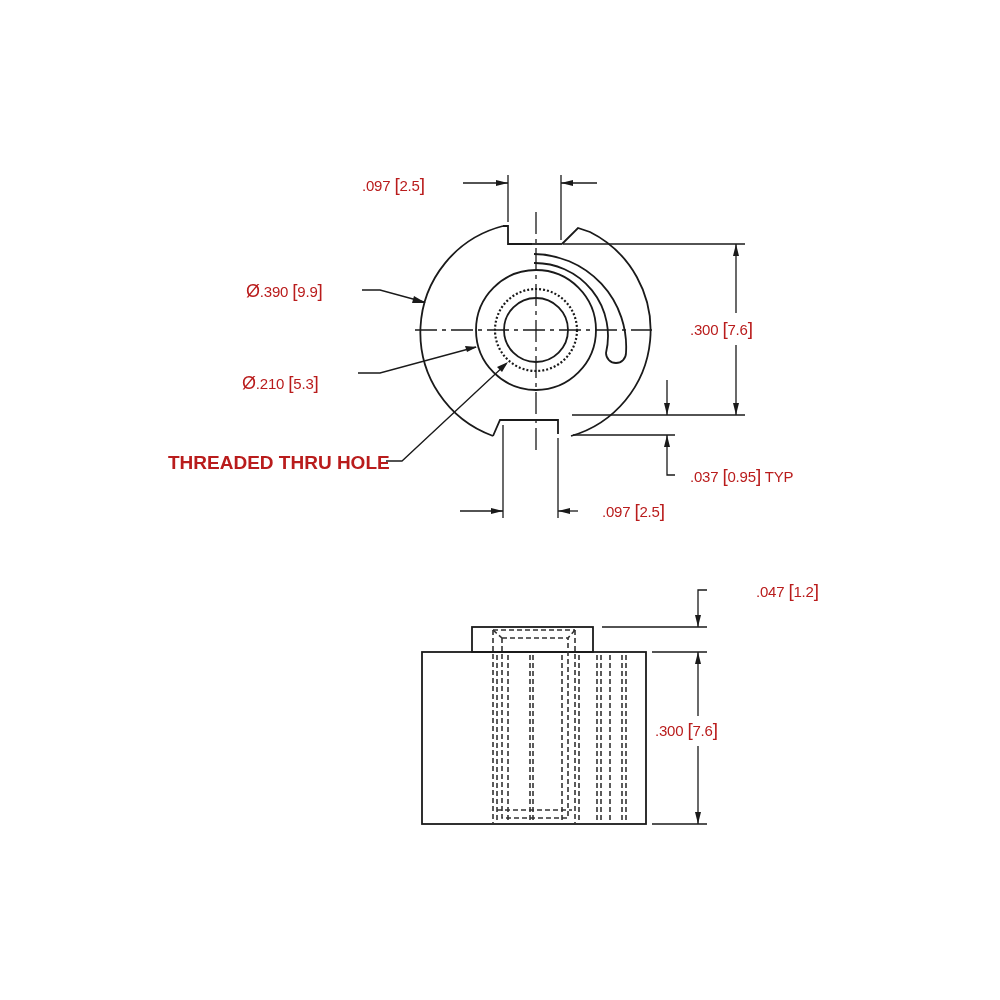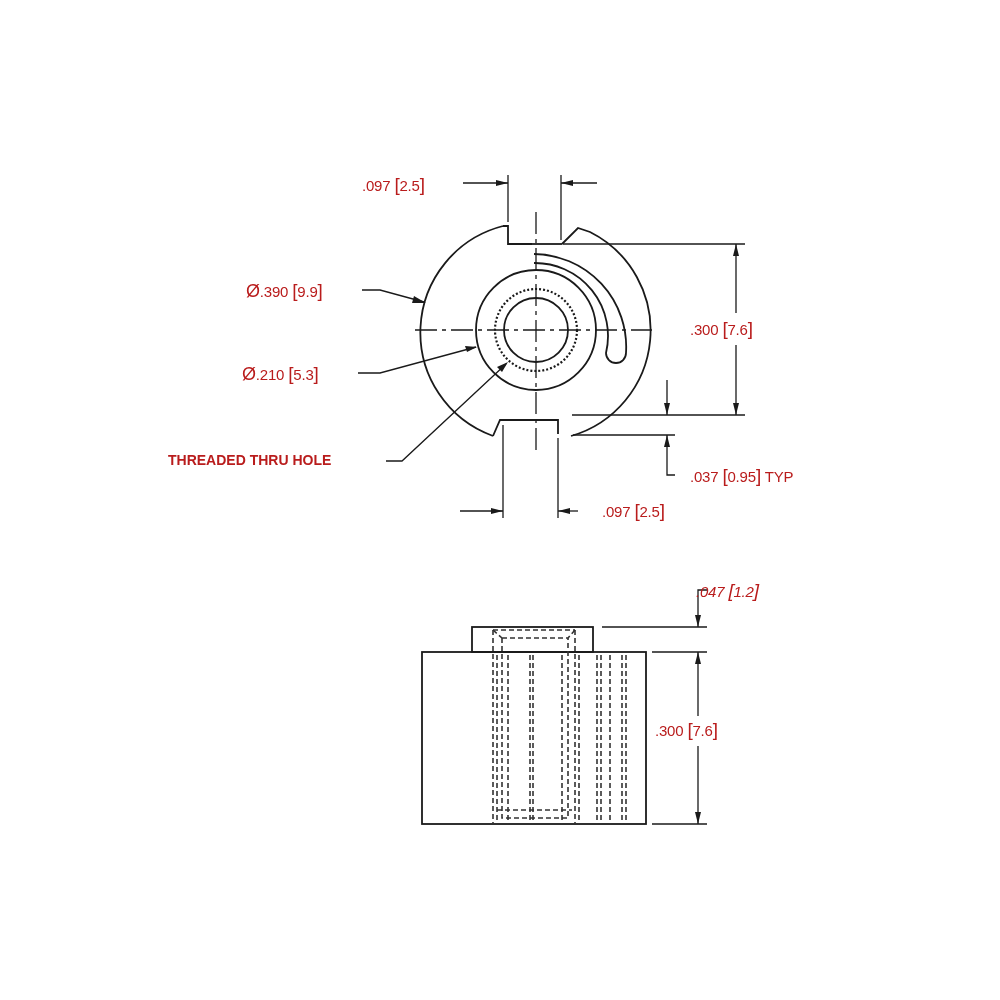--- a/index.html
+++ b/index.html
@@ -5,21 +5,21 @@
     html, body { margin: 0; padding: 0; background: #ffffff; }
     body { width: 1000px; height: 1000px; position: relative; overflow: hidden; font-family: "Liberation Sans", sans-serif; }
     #drawing { position: absolute; left: 0; top: 0; width: 1000px; height: 1000px; }
     .ln { stroke: #1a1a1a; stroke-width: 1.8; fill: none; }
     .thin { stroke: #1a1a1a; stroke-width: 1.3; fill: none; }
     .center { stroke: #1a1a1a; stroke-width: 1.3; fill: none; stroke-dasharray: 22 5 4 5; }
     .hidden { stroke: #333333; stroke-width: 1.6; fill: none; stroke-dasharray: 5 3; }
     .thread { stroke: #1a1a1a; stroke-width: 2.2; fill: none; stroke-dasharray: 2 2; }
     .arrow { fill: #1a1a1a; stroke: none; }
     .label { position: absolute; font-size: 15px; color: #b91c1c; white-space: nowrap; letter-spacing: -0.2px; }
-    .label.bold { font-weight: bold; font-size: 14px; letter-spacing: 0; }
+    .label.bold { font-weight: bold; font-size: 19px; letter-spacing: 0; }
     .br { font-size: 19px; font-weight: normal; }
   </style>
 </head>
 <body>
 
 <svg id="drawing" viewBox="0 0 1000 1000" xmlns="http://www.w3.org/2000/svg">
 
   <g>
 
     <path class="ln" d="M 503,226 L 508,226 L 508,244 L 532,244
@@ -109,21 +109,21 @@
 <div class="label" style="left:362px; top:174px;">
   <span>.097</span>
   <span class="br">[</span><span>2.5</span><span class="br">]</span>
 </div>
 
 <div class="label" style="left:246px; top:280px;">
   <span style="font-size:18px;">Ø</span><span>.390</span>
   <span class="br">[</span><span>9.9</span><span class="br">]</span>
 </div>
 
-<div class="label" style="left:242px; top:363px;">
+<div class="label" style="left:242px; top:372px;">
   <span style="font-size:18px;">Ø</span><span>.210</span>
   <span class="br">[</span><span>5.3</span><span class="br">]</span>
 </div>
 
 <div class="label" style="left:690px; top:318px;">
   <span>.300</span>
   <span class="br">[</span><span>7.6</span><span class="br">]</span>
 </div>
 
 <div class="label bold" style="left:168px; top:452px;">THREADED THRU HOLE</div>
@@ -132,21 +132,21 @@
   <span>.037</span>
   <span class="br">[</span><span>0.95</span><span class="br">]</span>
   <span>TYP</span>
 </div>
 
 <div class="label" style="left:602px; top:500px;">
   <span>.097</span>
   <span class="br">[</span><span>2.5</span><span class="br">]</span>
 </div>
 
-<div class="label" style="left:696px; top:580px;font-style:italic;">
+<div class="label" style="left:756px; top:580px;">
   <span>.047</span>
   <span class="br">[</span><span>1.2</span><span class="br">]</span>
 </div>
 
 <div class="label" style="left:655px; top:719px;">
   <span>.300</span>
   <span class="br">[</span><span>7.6</span><span class="br">]</span>
 </div>
 
 </body></html>

